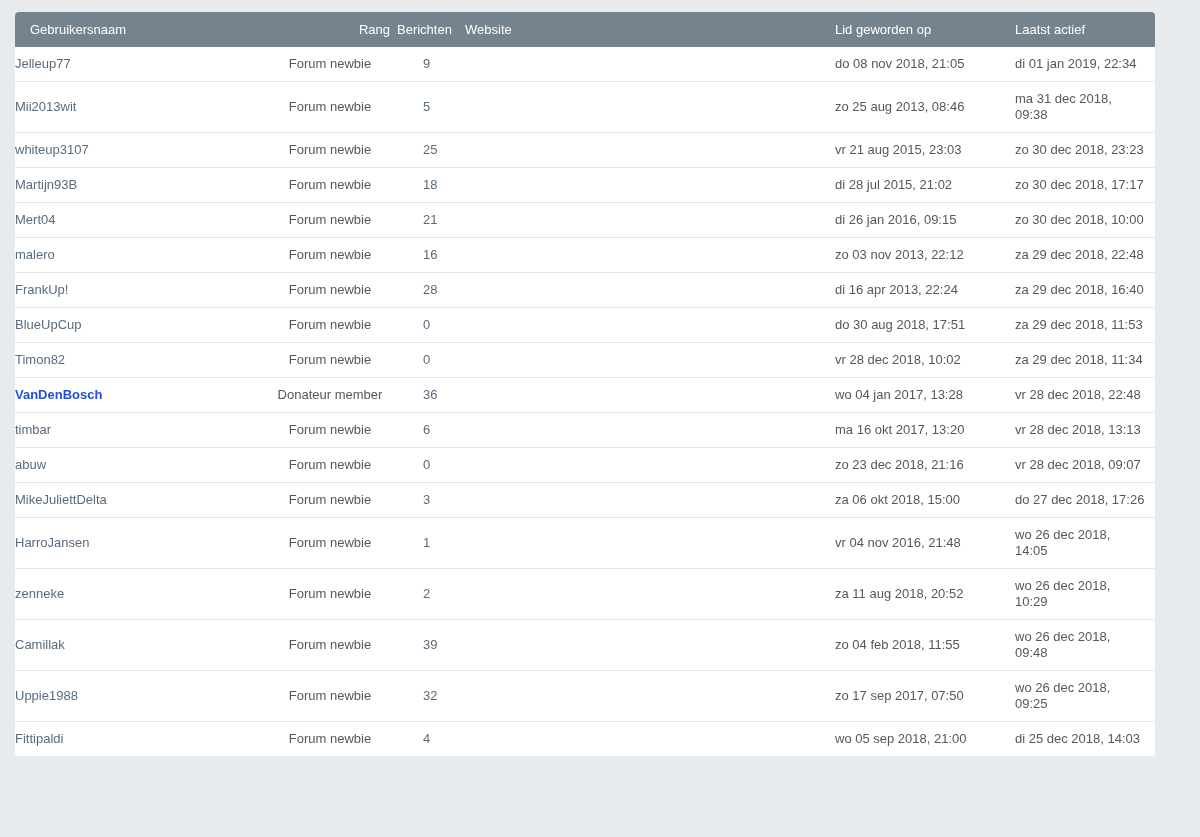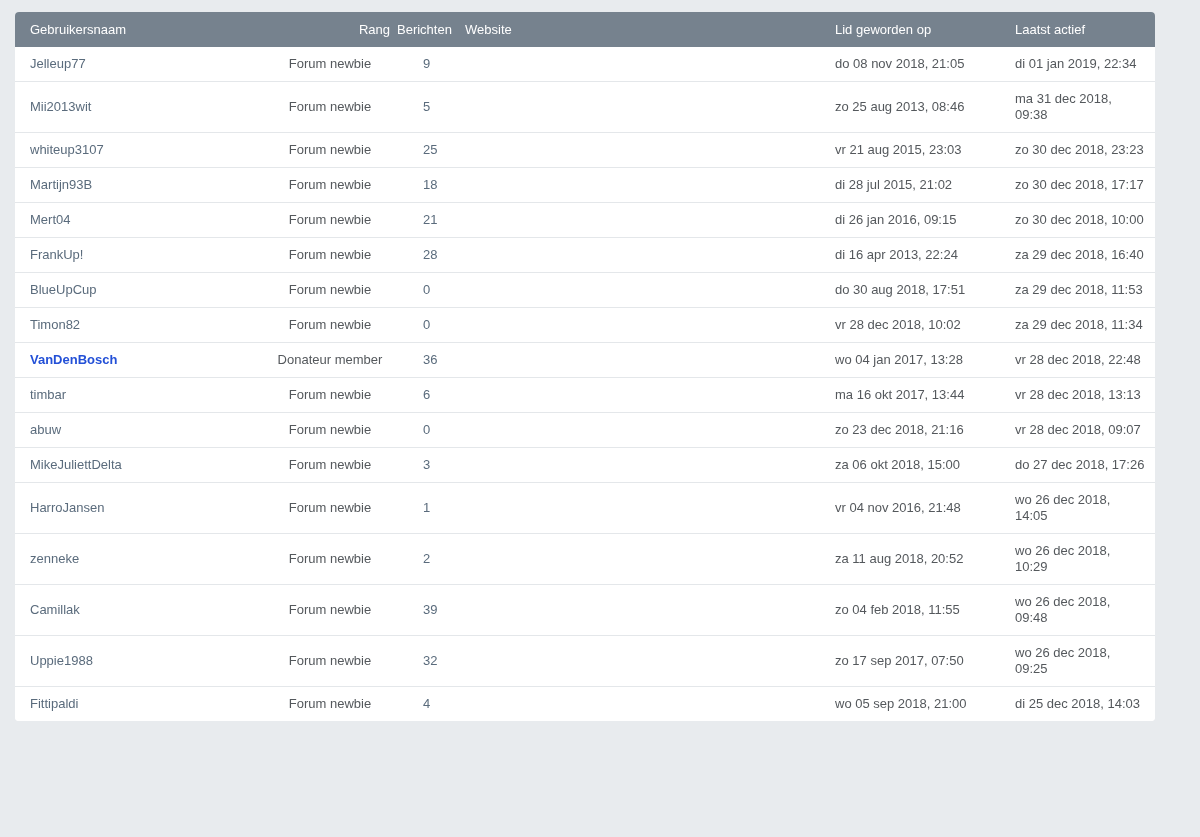--- a/index.html
+++ b/index.html
@@ -59,21 +59,21 @@
   tbody td{
     background:var(--row-bg);
     color:var(--text);
     padding-top:9px;
     padding-bottom:9px;
     line-height:16px;
     vertical-align:middle;
     border-top:1px solid var(--row-divider);
   }
   tbody tr:first-child td{border-top:none;}
-  td.c-user{padding-left:15px;}
+  td.c-user{}
   td.c-rank{text-align:center;}
   td.c-posts{padding-left:33px;}
   td.c-joined{padding-left:15px;white-space:nowrap;}
   td.c-last{padding-left:25px;white-space:pre;}
   a{
     color:var(--link);
     text-decoration:none;
     cursor:pointer;
   }
   a.highlight{
@@ -144,20 +144,28 @@
 
   <tr>
     <td class="c-user"><a>Mert04</a></td>
     <td class="c-rank">Forum newbie</td>
     <td class="c-posts"><a>21</a></td>
     <td class="c-website"></td>
     <td class="c-joined">di 26 jan 2016, 09:15</td>
     <td class="c-last">zo 30 dec 2018, 10:00</td>
   </tr>
 
+  <tr>
+    <td class="c-user"><a>malero</a></td>
+    <td class="c-rank">Forum newbie</td>
+    <td class="c-posts"><a>16</a></td>
+    <td class="c-website"></td>
+    <td class="c-joined">zo 03 nov 2013, 22:12</td>
+    <td class="c-last">za 29 dec 2018, 22:48</td>
+  </tr>
 
   <tr>
     <td class="c-user"><a>FrankUp!</a></td>
     <td class="c-rank">Forum newbie</td>
     <td class="c-posts"><a>28</a></td>
     <td class="c-website"></td>
     <td class="c-joined">di 16 apr 2013, 22:24</td>
     <td class="c-last">za 29 dec 2018, 16:40</td>
   </tr>
 
@@ -187,21 +195,21 @@
     <td class="c-joined">wo 04 jan 2017, 13:28</td>
     <td class="c-last">vr 28 dec 2018, 22:48</td>
   </tr>
 
 
   <tr>
     <td class="c-user"><a>timbar</a></td>
     <td class="c-rank">Forum newbie</td>
     <td class="c-posts"><a>6</a></td>
     <td class="c-website"></td>
-    <td class="c-joined">ma 16 okt 2017, 13:44</td>
+    <td class="c-joined">ma 16 okt 2017, 13:20</td>
     <td class="c-last">vr 28 dec 2018, 13:13</td>
   </tr>
 
   <tr>
     <td class="c-user"><a>abuw</a></td>
     <td class="c-rank">Forum newbie</td>
     <td class="c-posts"><a>0</a></td>
     <td class="c-website"></td>
     <td class="c-joined">zo 23 dec 2018, 21:16</td>
     <td class="c-last">vr 28 dec 2018, 09:07</td>

